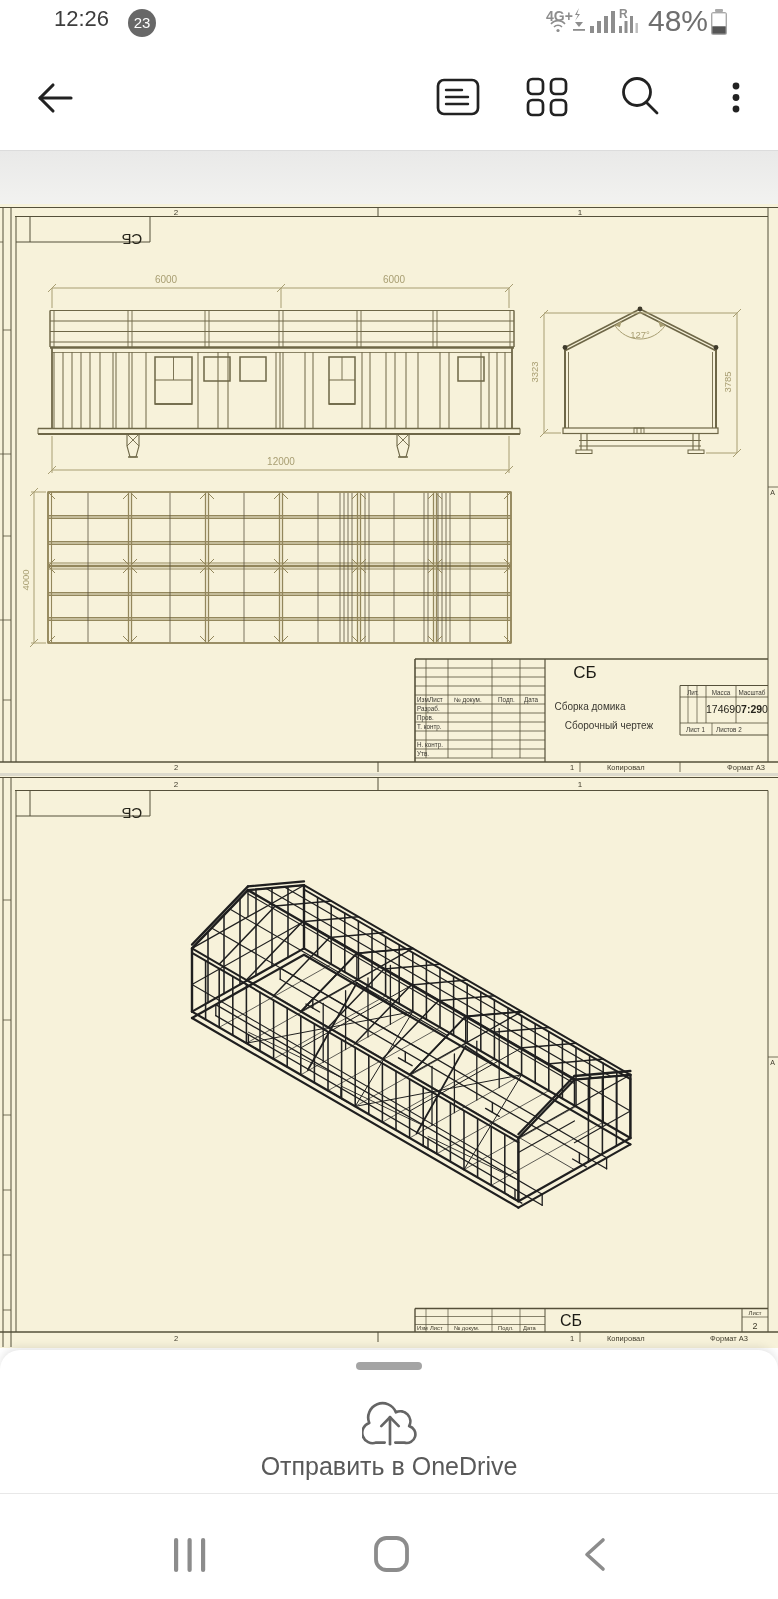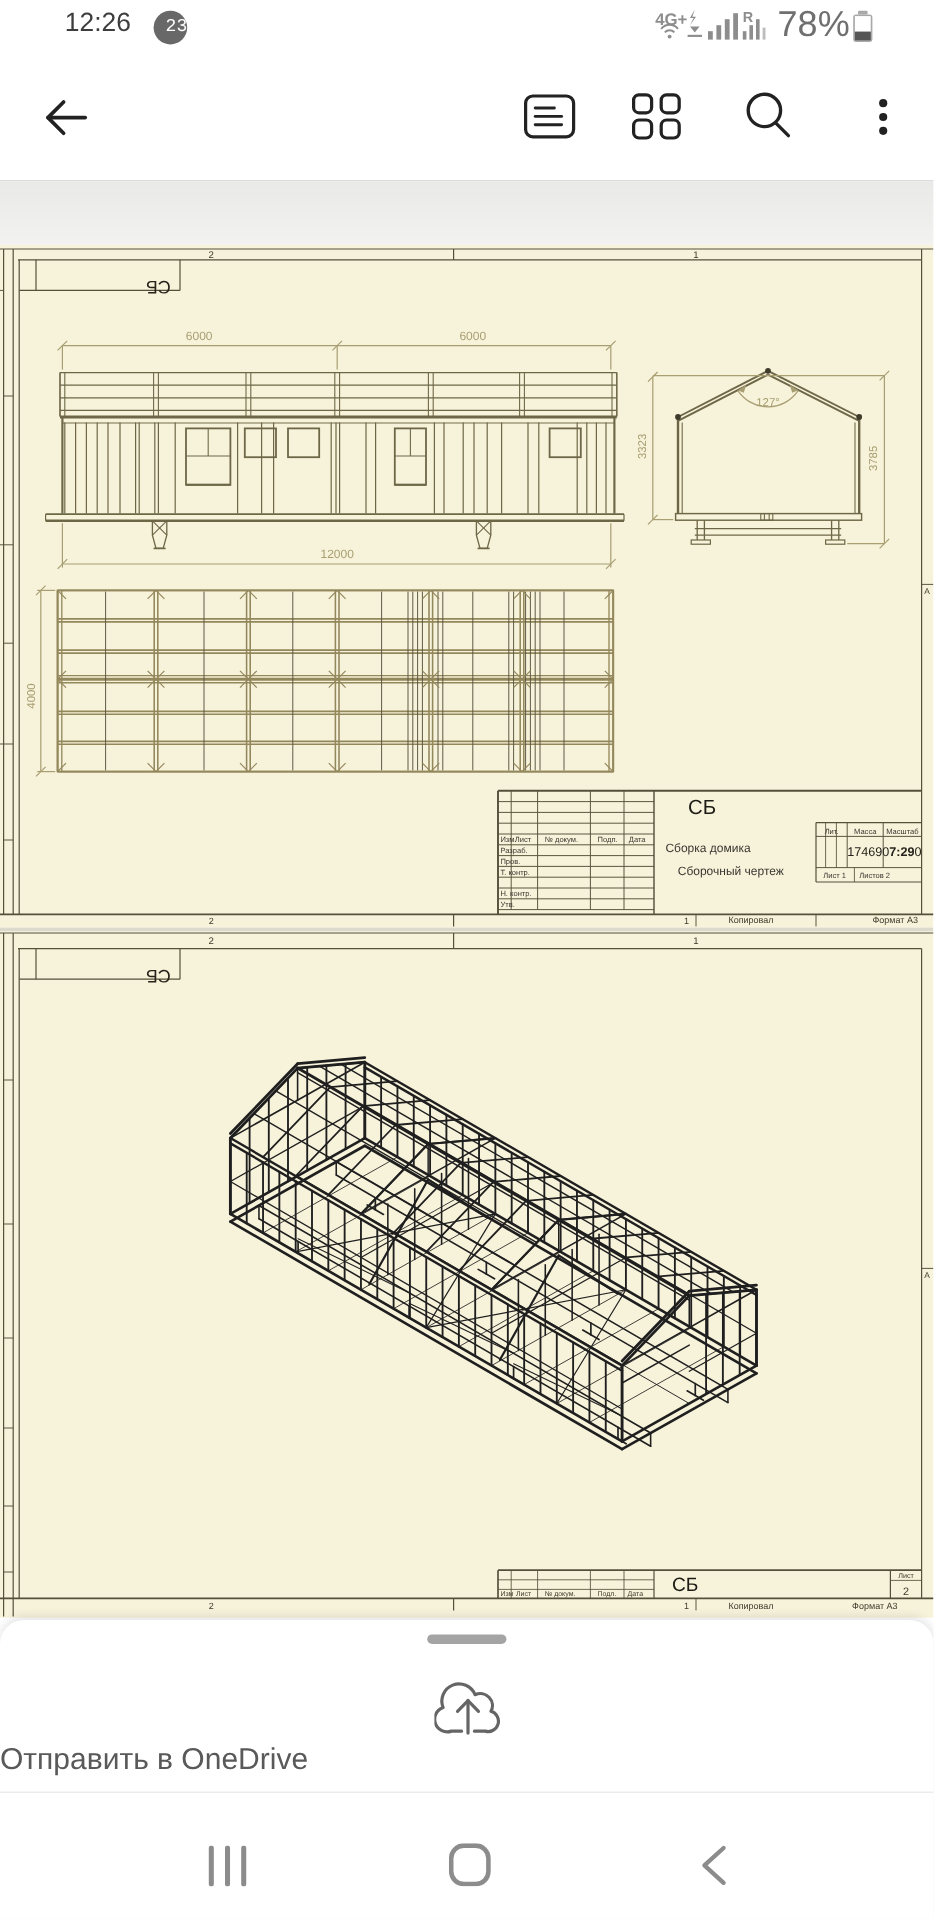--- a/index.html
+++ b/index.html
@@ -2,42 +2,42 @@
 <html><head><meta charset="utf-8">
 <style>
 html,body{margin:0;padding:0;}
 body{width:778px;height:1599px;position:relative;background:#ffffff;font-family:"Liberation Sans",sans-serif;overflow:hidden;}
 .abs{position:absolute;}
 </style></head>
 <body>
 
 <div class="abs" style="left:0;top:0;width:778px;height:55px;background:#fff;"></div>
 <div class="abs" style="left:54px;top:6px;font-size:22px;color:#3d3d3d;">12:26</div>
-<div class="abs" style="left:128px;top:9px;width:28px;height:28px;border-radius:50%;background:#686868;color:#fff;font-size:15px;text-align:right;line-height:28px;font-family:Liberation Mono, monospace;">23</div>
+<div class="abs" style="left:128px;top:9px;width:28px;height:28px;border-radius:50%;background:#686868;color:#fff;font-size:15px;text-align:center;line-height:28px;">23</div>
 <svg class="abs" style="left:540px;top:4px;" width="110" height="36" viewBox="0 0 110 36">
   <g fill="#8d8d8d">
     <text x="6" y="17" font-size="14" font-weight="bold" font-family="&quot;Liberation Sans&quot;,sans-serif">4G+</text>
     <path d="M11 20 a9 9 0 0 1 14 0" stroke="#8d8d8d" stroke-width="1.6" fill="none"></path>
     <path d="M14 23 a5.5 5.5 0 0 1 8 0" stroke="#8d8d8d" stroke-width="1.6" fill="none"></path>
     <circle cx="18" cy="26.5" r="1.6"></circle>
     <path d="M39 4 l-4 7 h3 l-3 6 5-7 h-3 z"></path>
     <path d="M35 18 h8 l-4 5 z"></path>
     <rect x="33" y="25" width="12" height="1.8"></rect>
     <rect x="50" y="22" width="4" height="7"></rect>
     <rect x="57" y="17" width="4" height="12"></rect>
     <rect x="64" y="12" width="4" height="17"></rect>
     <rect x="71" y="7" width="4" height="22"></rect>
     <text x="79" y="14" font-size="12" font-weight="bold">R</text>
     <rect x="79" y="22" width="3" height="7"></rect>
     <rect x="84.5" y="17" width="3" height="12"></rect>
     <rect x="90" y="12" width="3" height="17"></rect>
     <rect x="95.5" y="19" width="2.4" height="10" fill="#bdbdbd"></rect>
   </g>
 </svg>
-<div class="abs" style="left:648px;top:4px;font-size:30px;color:#6f6f6f;">78%</div>
+<div class="abs" style="left:648px;top:4px;font-size:30px;color:#6f6f6f;">48%</div>
 <svg class="abs" style="left:709px;top:8px;" width="20" height="28" viewBox="0 0 20 28">
   <rect x="6" y="1" width="8" height="3" rx="1" fill="#a9a9a9"></rect>
   <rect x="2" y="4" width="16" height="23" rx="2.5" fill="#a9a9a9"></rect>
   <rect x="3.4" y="5.4" width="13.2" height="13" fill="#fff"></rect>
   <rect x="3.4" y="18.4" width="13.2" height="7.2" fill="#555"></rect>
 </svg>
 
 <div class="abs" style="left:0;top:55px;width:778px;height:95px;background:#fff;border-bottom:1px solid #dcdcdc;"></div>
 <svg class="abs" style="left:34px;top:80px;" width="42" height="36" viewBox="0 0 42 36">
   <g stroke="#222" stroke-width="3.1" fill="none" stroke-linecap="round" stroke-linejoin="round">
@@ -626,21 +626,21 @@
 
 <div class="abs" style="left:0;top:1350px;width:778px;height:249px;background:#fff;border-radius:20px 20px 0 0;box-shadow:0 -3px 8px rgba(0,0,0,0.10);"></div>
 <div class="abs" style="left:356px;top:1362px;width:66px;height:8px;border-radius:4px;background:#a4a4a4;"></div>
 <svg class="abs" style="left:362px;top:1400px;" width="56" height="49" viewBox="0 0 52 46">
   <g stroke="#656565" stroke-width="2.5" fill="none" stroke-linecap="round" stroke-linejoin="round">
     <path d="M21 40 H13 A9.5 9.5 0 0 1 6.5 21.5 A12.5 12.5 0 0 1 31.5 11.5 A9.5 9.5 0 0 1 44 24.5 A8 8 0 0 1 39.5 40 H31"></path>
     <path d="M26 41.5 V16"></path>
     <path d="M17.8 24.5 L26 16.2 L34.2 24.5"></path>
   </g>
 </svg>
-<div class="abs" style="left:0;top:1452px;width:778px;font-size:25px;color:#595959;">Отправить в OneDrive</div>
+<div class="abs" style="left:0;top:1452px;width:778px;text-align:center;font-size:25px;color:#595959;">Отправить в OneDrive</div>
 <div class="abs" style="left:0;top:1493px;width:778px;height:1px;background:#e8e8e8;"></div>
 
 <svg class="abs" style="left:173px;top:1538px;" width="36" height="34" viewBox="0 0 36 34">
   <g fill="#8c8c8c">
       <rect x="1" y="0" width="4.2" height="34" rx="2.1"></rect>
       <rect x="14.5" y="0" width="4.2" height="34" rx="2.1"></rect>
       <rect x="28" y="0" width="4.2" height="34" rx="2.1"></rect>
     </g>
 </svg>
 <svg class="abs" style="left:374px;top:1536px;" width="36" height="36" viewBox="0 0 36 36">

